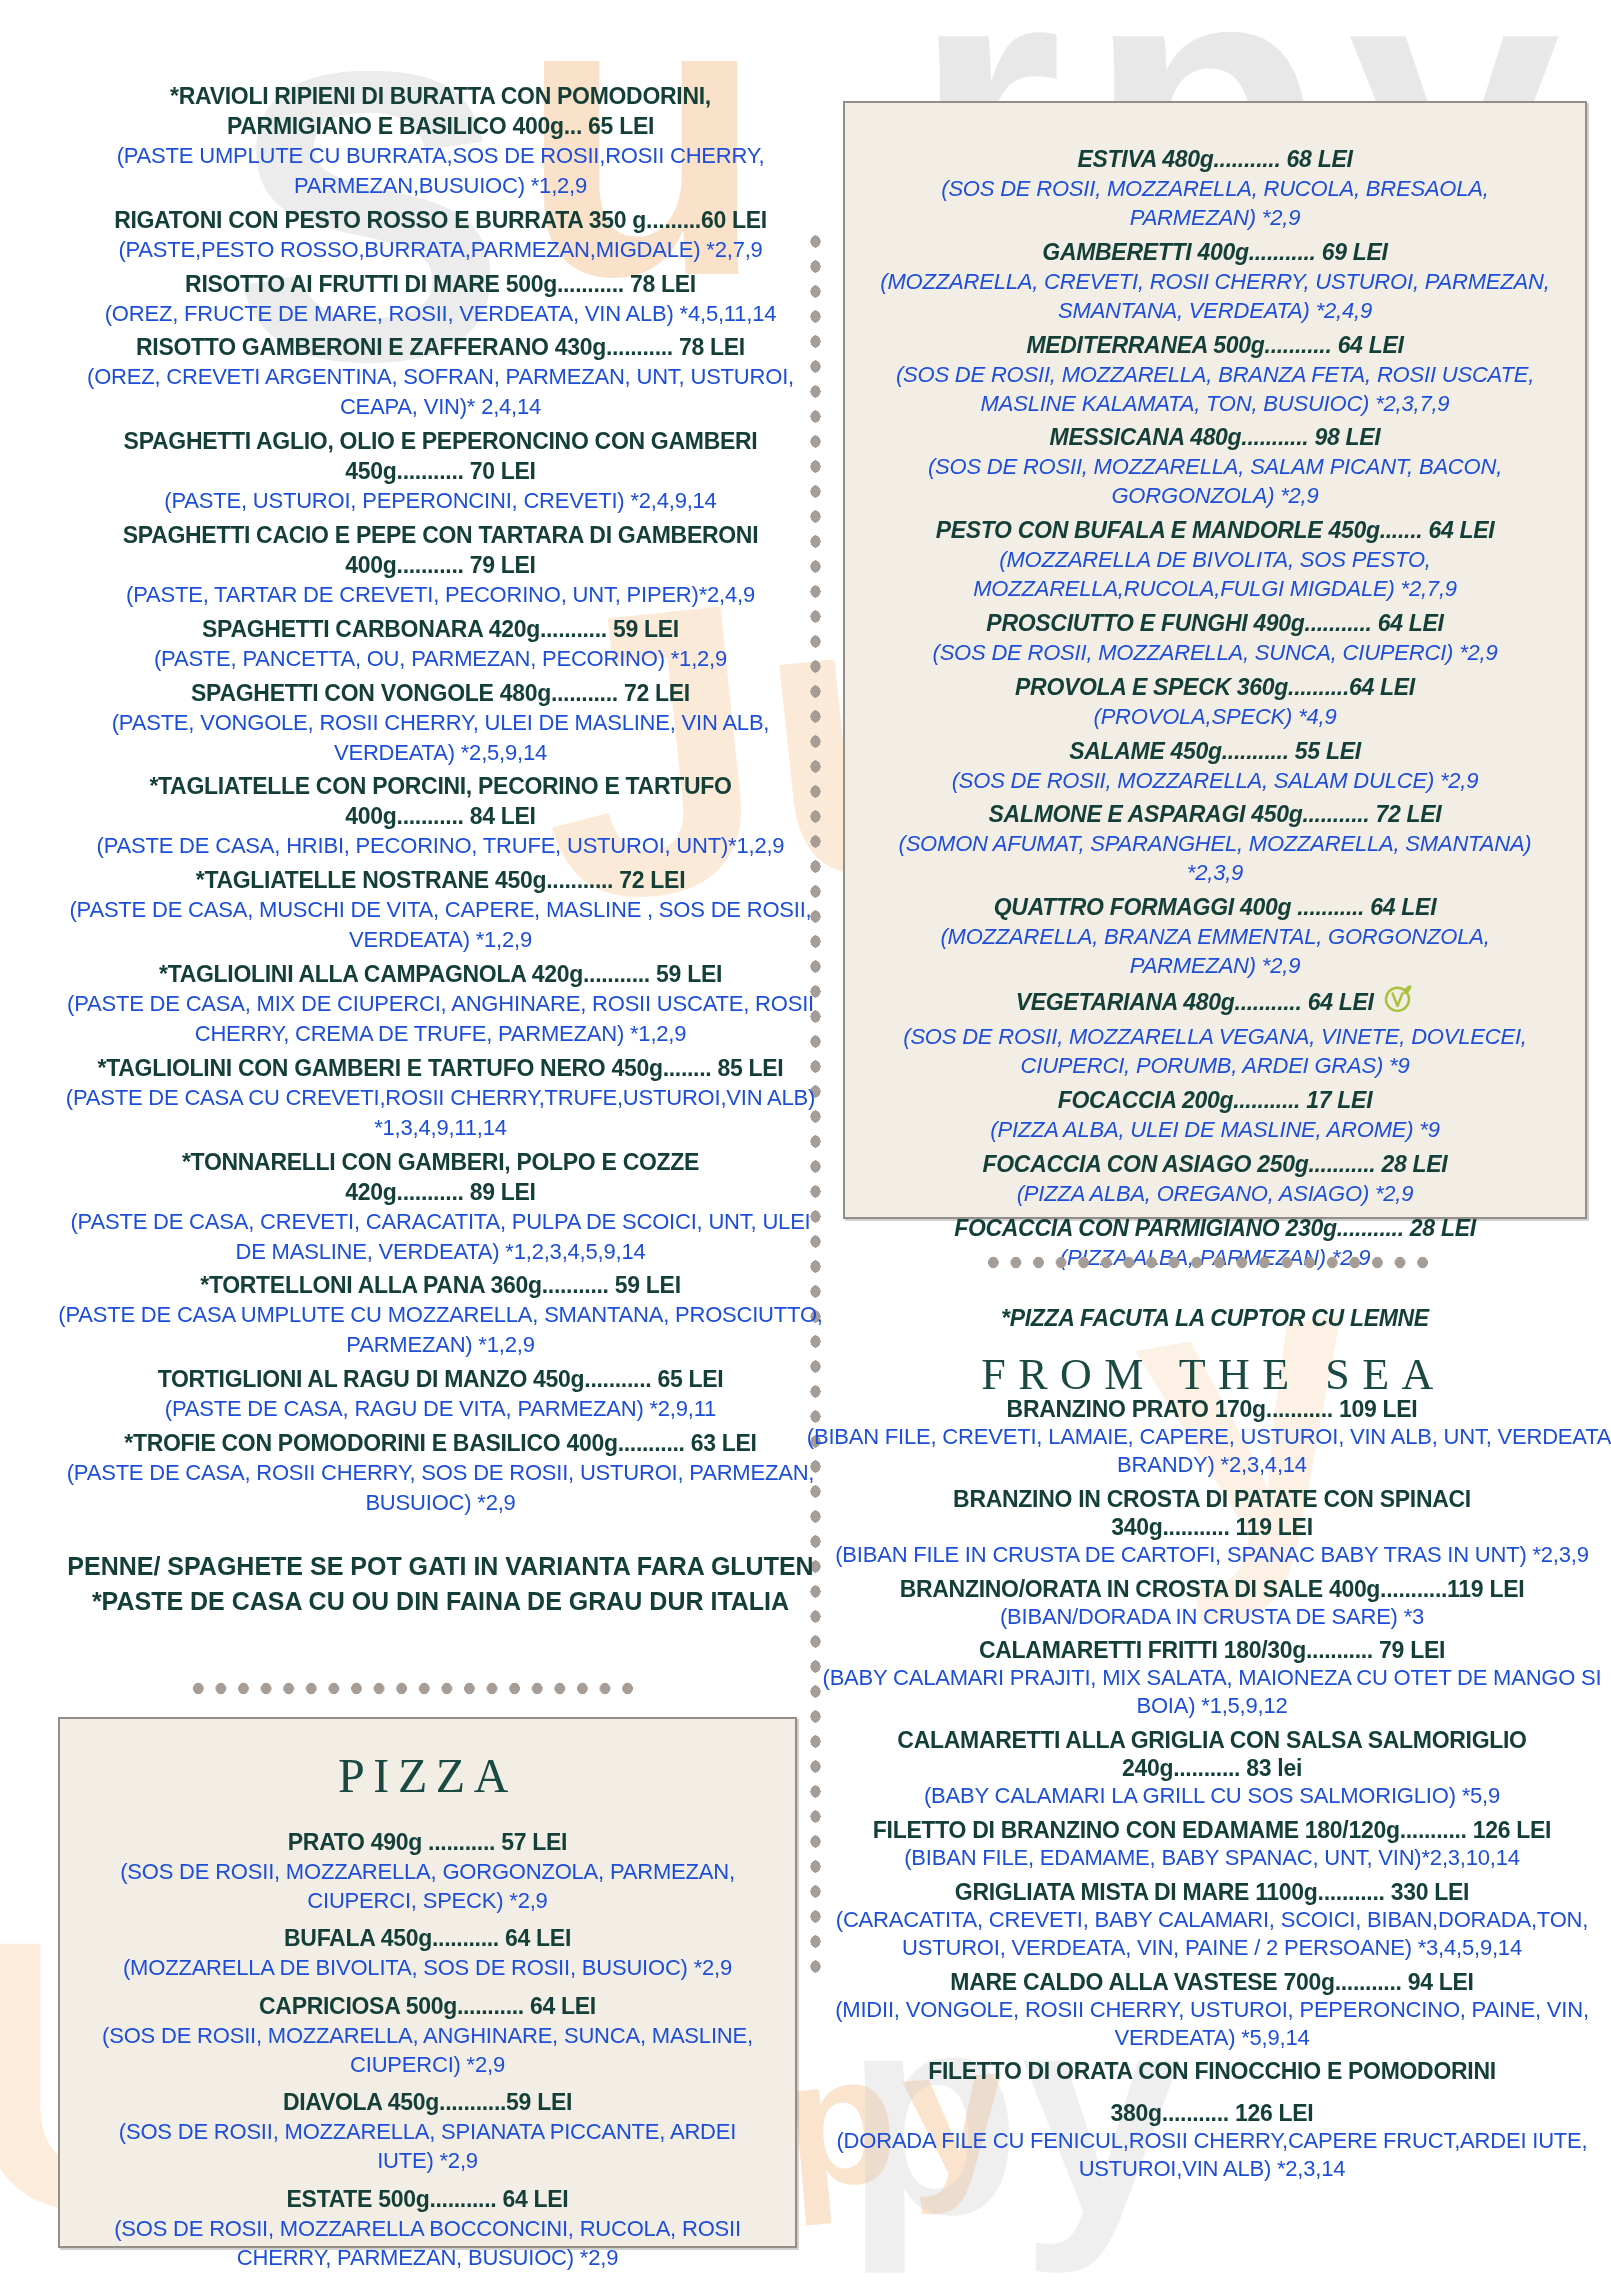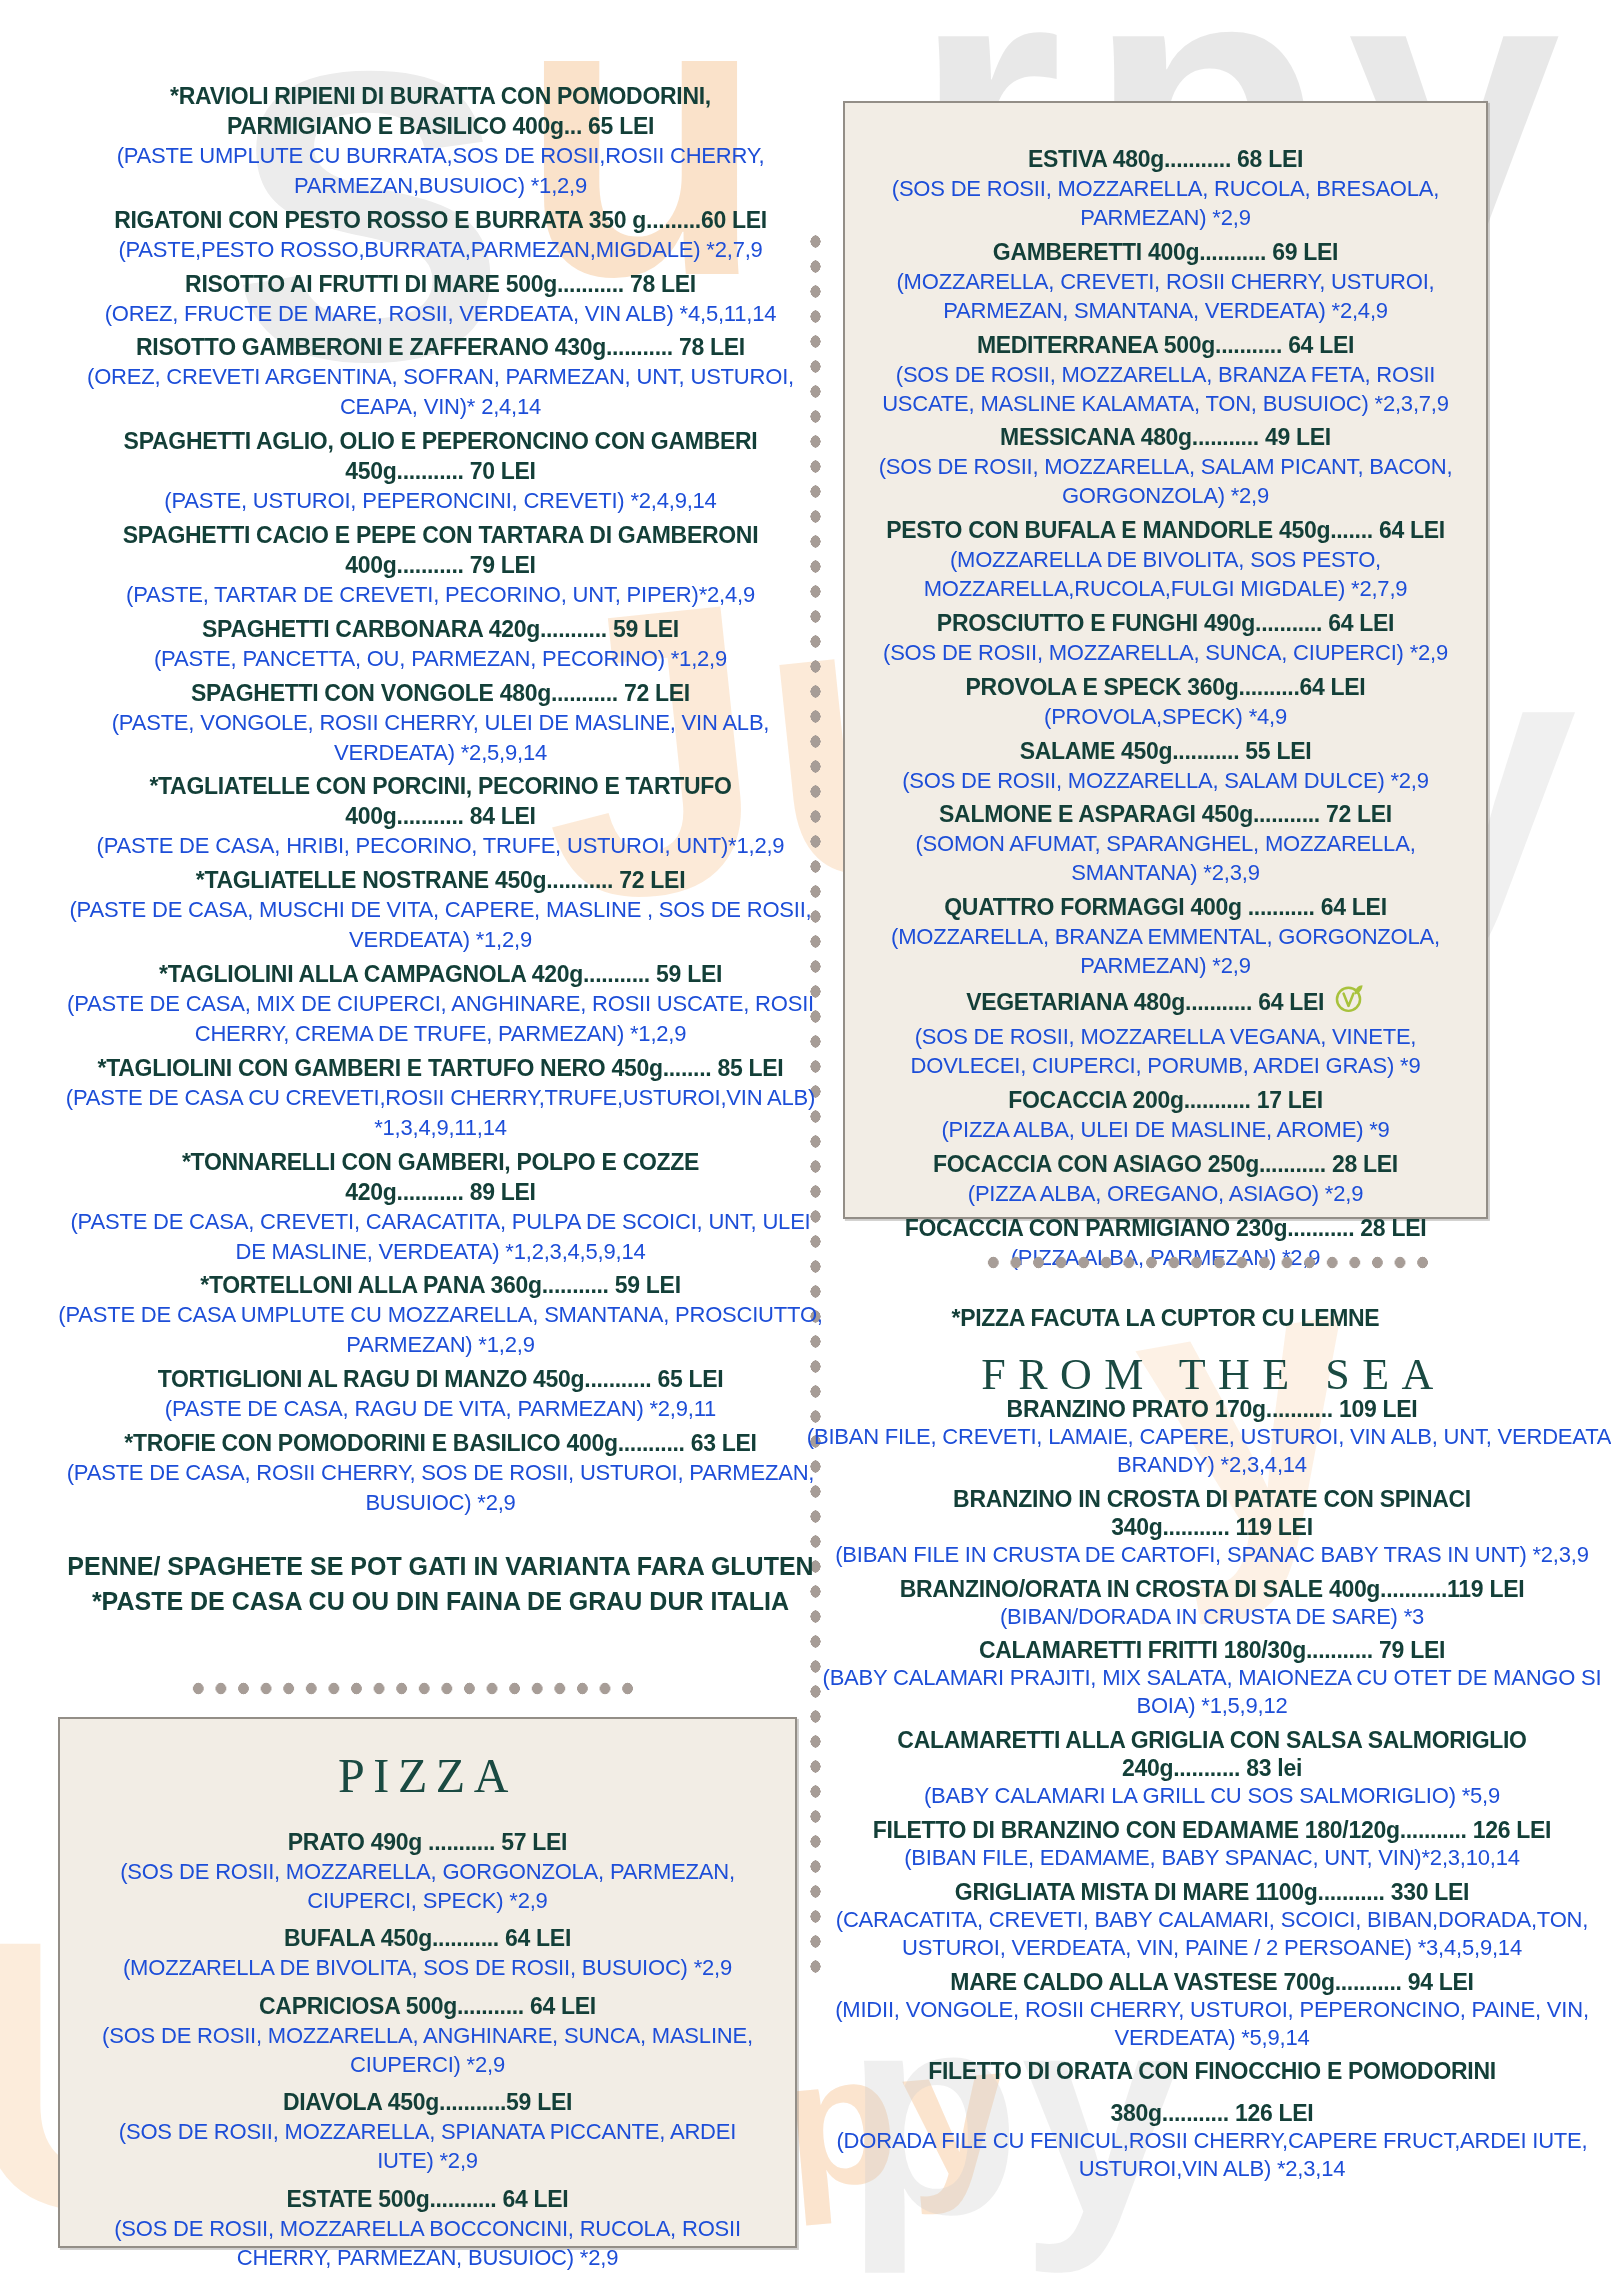--- a/index.html
+++ b/index.html
@@ -56,21 +56,21 @@
     background:#f2ede5;border:2.9px solid #938e87;box-sizing:border-box;
     box-shadow:1.9px 1.9px 0 rgba(120,115,108,.35);
   }
   .pizza-box-left{left:58px;top:1717px;width:739px;height:531px;padding:21px 29px 8px;}
   .pizza-box-left h2{
     font-family:"Liberation Serif",serif;font-weight:400;
     font-size:48px;letter-spacing:8.6px;color:#1a4a42;margin:7.7px 0 25px;
   }
   .pizza-box-left .menu-item{margin-bottom:9.6px;}
   .pizza-box-left .item-title,.pizza-box-left .item-desc{line-height:29px;}
-  .right-box{left:843px;top:101px;width:645px;height:1118px;padding:42px 33px 0;}
+  .right-box{left:843px;top:101px;width:744px;height:1118px;padding:42px 33px 0;font-style:italic;}
   .right-box .menu-item{margin-bottom:5.8px;}
   .right-box .item-title,.right-box .item-desc{line-height:29px;}
   .footnote{margin-top:33px;font-weight:700;font-size:23px;color:#133f38;letter-spacing:-0.3px;}
   
   .sea-title{
     left:843px;top:1312px;width:741px;
     font-family:"Liberation Serif",serif;font-weight:400;
     font-size:44px;letter-spacing:12.5px;color:#1a4a42;
   }
   .sea-list{left:799px;top:1395px;width:826px;}
@@ -210,21 +210,21 @@
       </div>
       <div class="menu-item">
         <div class="item-title">GAMBERETTI 400g........... 69 LEI</div>
         <div class="item-desc">(MOZZARELLA, CREVETI, ROSII CHERRY, USTUROI, PARMEZAN, SMANTANA, VERDEATA) *2,4,9</div>
       </div>
       <div class="menu-item">
         <div class="item-title">MEDITERRANEA 500g........... 64 LEI</div>
         <div class="item-desc">(SOS DE ROSII, MOZZARELLA, BRANZA FETA, ROSII USCATE, MASLINE KALAMATA, TON, BUSUIOC) *2,3,7,9</div>
       </div>
       <div class="menu-item">
-        <div class="item-title">MESSICANA 480g........... 49 LEI</div>
+        <div class="item-title">MESSICANA 480g........... 98 LEI</div>
         <div class="item-desc">(SOS DE ROSII, MOZZARELLA, SALAM PICANT, BACON, GORGONZOLA) *2,9</div>
       </div>
       <div class="menu-item">
         <div class="item-title">PESTO CON BUFALA E MANDORLE 450g....... 64 LEI</div>
         <div class="item-desc">(MOZZARELLA DE BIVOLITA, SOS PESTO, MOZZARELLA,RUCOLA,FULGI MIGDALE) *2,7,9</div>
       </div>
       <div class="menu-item">
         <div class="item-title">PROSCIUTTO E FUNGHI 490g........... 64 LEI</div>
         <div class="item-desc">(SOS DE ROSII, MOZZARELLA, SUNCA, CIUPERCI) *2,9</div>
       </div>

